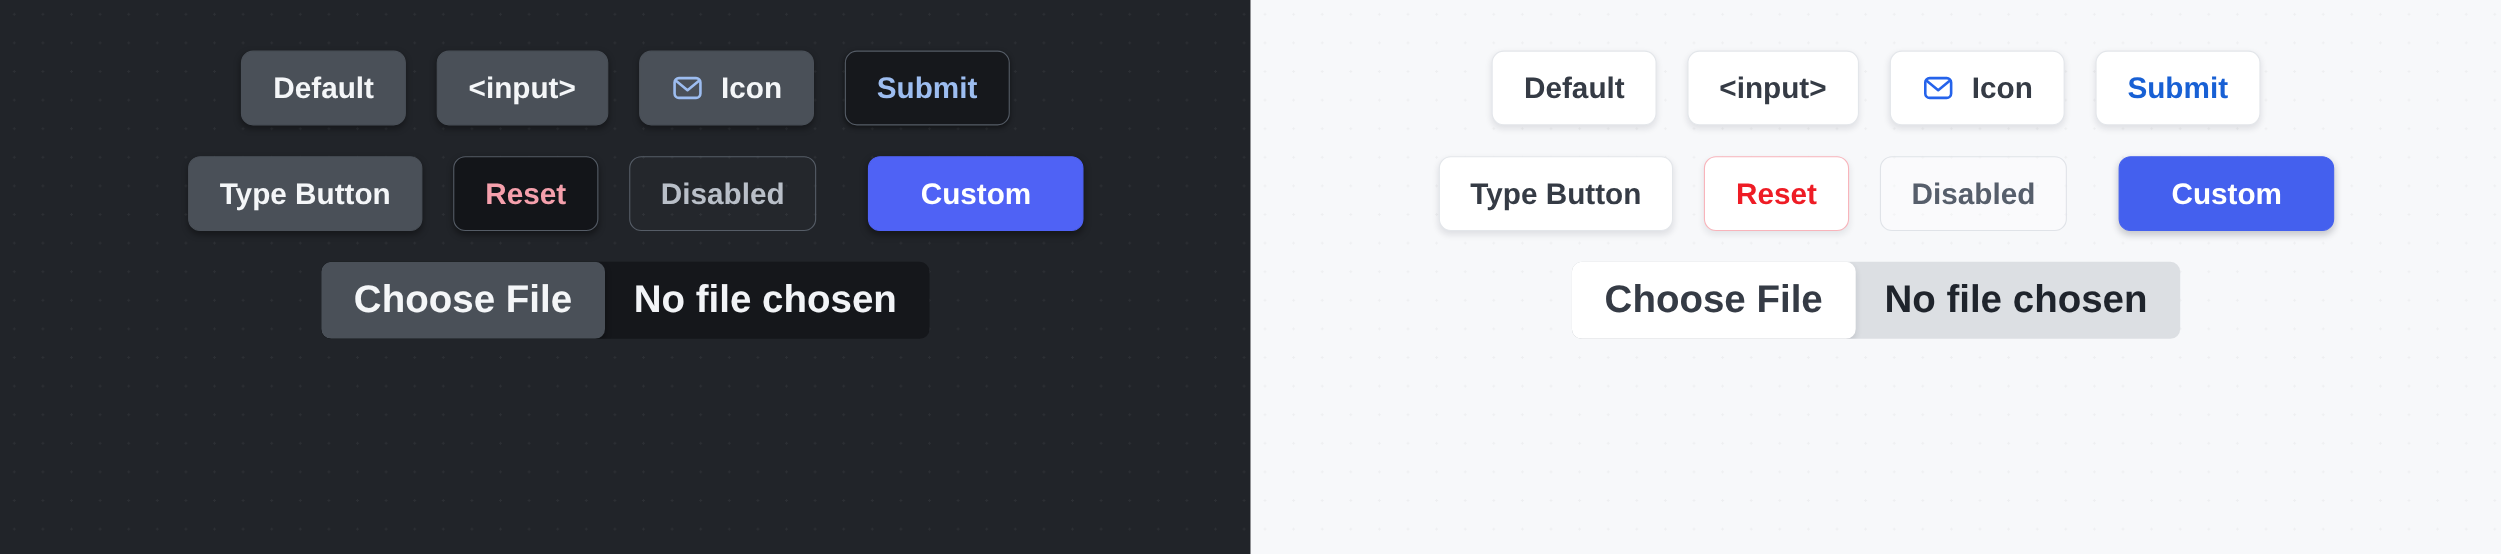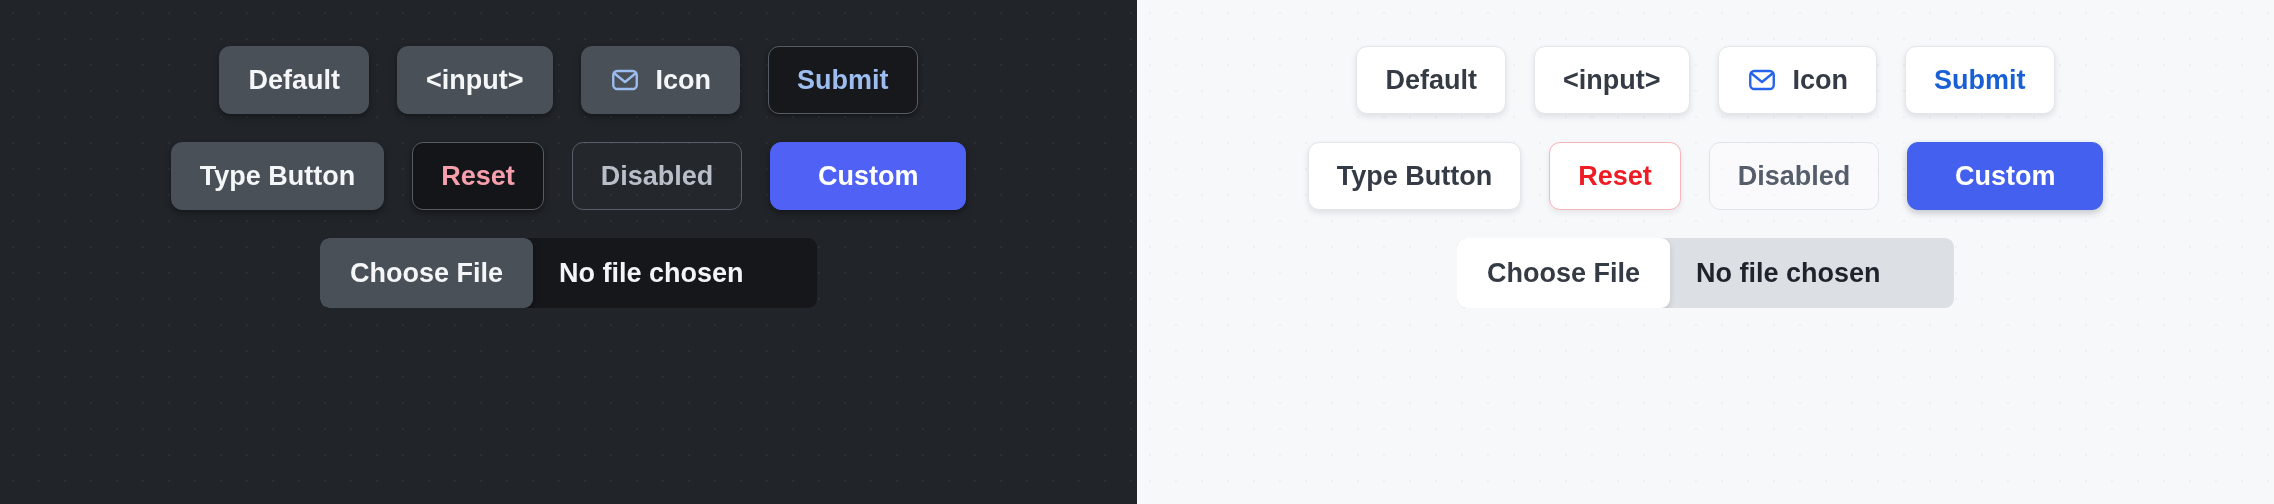--- a/index.html
+++ b/index.html
@@ -65,21 +65,21 @@
     font-weight: 700;
     font-family: "Liberation Sans", sans-serif;
     display: inline-flex;
     align-items: center;
     justify-content: center;
     gap: 16px;
     white-space: nowrap;
     cursor: pointer;
     line-height: 1;
   }
-  .btn-wide { min-width: 196px; }
+  .btn-wide { min-width: 196px; margin-left: 19px; }
 
   
   .d-solid {
     background: #4a5058;
     color: #f4f6f8;
     border-color: #4a5058;
     box-shadow: 0 3px 6px rgba(0,0,0,.35);
   }
   .d-submit {
     background: #16181c;
@@ -147,21 +147,21 @@
   }
   .icon-mail svg { width: 30px; height: 30px; display: block; }
 
   
   .file-input {
     display: inline-flex;
     align-items: stretch;
     height: 70px;
     border-radius: 9px;
     overflow: hidden;
-    font-size: 27px;
+    font-size: 35px;
   }
   .file-btn {
     display: inline-flex;
     align-items: center;
     justify-content: center;
     padding: 0 30px;
     font-weight: 700;
     border-radius: 9px;
     cursor: pointer;
     white-space: nowrap;

